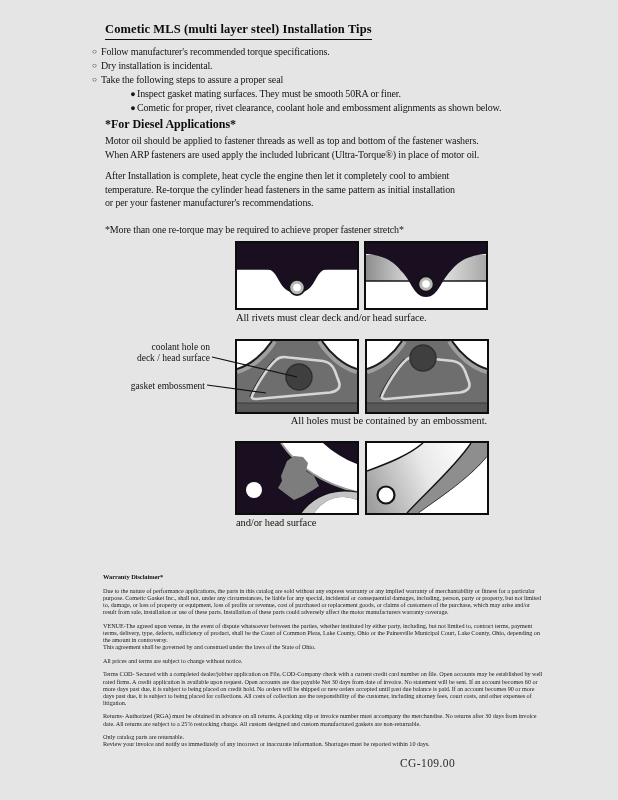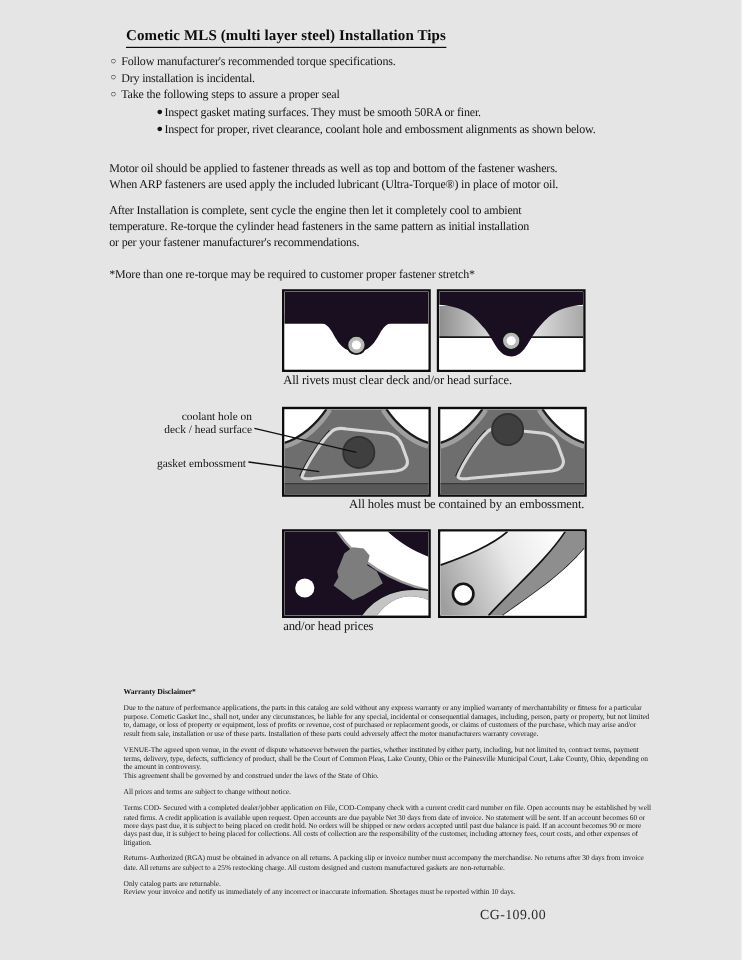--- a/index.html
+++ b/index.html
@@ -11,21 +11,21 @@
   .title {
     left:105px; top:22px; font-size:12.5px; font-weight:bold; color:#0c0c0c;
     display:inline-block; border-bottom:1.6px solid #0c0c0c; padding-bottom:2px;
     white-space:nowrap; letter-spacing:0.1px;
   }
   .bullet-row { position:absolute; left:92px; white-space:nowrap; font-size:10px; letter-spacing:-0.15px; color:#151515; }
   .bullet-row .marker { display:inline-block; width:9px; font-size:8px; vertical-align:1px; }
   .sub-row { position:absolute; left:129px; white-space:nowrap; font-size:10px; letter-spacing:-0.15px; color:#151515;text-align:center; }
   .sub-row .marker { display:inline-block; width:8px; font-size:9px; vertical-align:0.5px; }
   .diesel-heading { left:105px; top:117px; font-size:12px; font-weight:bold; color:#0d0d0d; white-space:nowrap; }
-  .bodyline { position:absolute; left:91px; white-space:nowrap; font-size:10px; letter-spacing:-0.15px; color:#151515;text-align:center; }
+  .bodyline { position:absolute; left:105px; white-space:nowrap; font-size:10px; letter-spacing:-0.15px; color:#151515;text-align:center; }
   .dlabel { position:absolute; width:120px; text-align:center; font-size:13px; letter-spacing:0.8px; color:#1c1c1c;margin-top:32px; }
   .dbox { position:absolute; border:2px solid #0d0d0d; background:#fff; line-height:0; }
   .dbox svg { display:block; }
   .caption { position:absolute; font-size:10.5px; letter-spacing:-0.1px; color:#131313; white-space:nowrap; line-height:12.5px; }
   .caption-center { text-align:right; }
   .callout-svg { position:absolute; left:110px; top:338px; }
   .legal { position:absolute; left:103px; top:573px; width:440px; font-size:6.2px; line-height:7.1px; letter-spacing:-0.05px; color:#222; }
   .legal h4 { margin:0 0 7px 0; font-size:6.4px; font-weight:bold; color:#111; }
   .legal p { margin:0; }
   .legal p.gap { margin-top:6.5px; }
@@ -58,28 +58,29 @@
       </linearGradient>
     </defs>
   </svg>
 
   <div class="abs title">Cometic MLS (multi layer steel) Installation Tips</div>
 
   <div class="bullet-row" style="top:46px"><span class="marker">○</span><span>Follow manufacturer's recommended torque specifications.</span></div>
   <div class="bullet-row" style="top:60px"><span class="marker">○</span><span>Dry installation is incidental.</span></div>
   <div class="bullet-row" style="top:74px"><span class="marker">○</span><span>Take the following steps to assure a proper seal</span></div>
   <div class="sub-row" style="top:88px"><span class="marker">●</span><span>Inspect gasket mating surfaces.  They must be smooth 50RA or finer.</span></div>
-  <div class="sub-row" style="top:102px"><span class="marker">●</span><span>Inspect for proper, rivet clearance, coolant hole and embossment alignments as shown below.</span></div>
-
+  <div class="sub-row" style="top:102px"><span class="marker">●</span><span>Cometic for proper, rivet clearance, coolant hole and embossment alignments as shown below.</span></div>
+
+  <div class="abs diesel-heading">*For Diesel Applications*</div>
   <div class="bodyline" style="top:135px">Motor oil should be applied to fastener threads as well as top and bottom of the fastener washers.</div>
   <div class="bodyline" style="top:148.5px">When ARP fasteners are used apply the included lubricant (Ultra-Torque®) in place of motor oil.</div>
-  <div class="bodyline" style="top:170px">After Installation is complete, sent cycle the engine then let it completely cool to ambient</div>
+  <div class="bodyline" style="top:170px">After Installation is complete, heat cycle the engine then let it completely cool to ambient</div>
   <div class="bodyline" style="top:183.5px">temperature. Re-torque the cylinder head fasteners in the same pattern as initial installation</div>
   <div class="bodyline" style="top:197px">or per your fastener manufacturer's recommendations.</div>
-  <div class="bodyline" style="top:224px">*More than one re-torque may be required to customer proper fastener stretch*</div>
+  <div class="bodyline" style="top:224px">*More than one re-torque may be required to achieve proper fastener stretch*</div>
 
   <div class="dlabel" style="left:237px; top:229px">RIGHT</div>
   <div class="dlabel" style="left:366px; top:229px">WRONG</div>
 
   <div class="dbox" style="left:235px; top:241px">
     <svg width="120" height="65" viewBox="0 0 120 65">
       <rect x="0" y="0" width="120" height="65" fill="#ffffff"></rect>
       <path d="M0 19 L34 26 L0 26 Z" fill="url(#gwL)"></path>
       <path d="M120 19 L86 26 L120 26 Z" fill="url(#gwR)"></path>
       <path d="M0 26 H120" stroke="#161616" stroke-width="1.4"></path>
@@ -173,21 +174,21 @@
       <path d="M0 28 C22 20 42 12 56 0" stroke="#141414" stroke-width="1.5" fill="none"></path>
       <path d="M104 0 L120 0 L120 14 C102 36 74 54 52 70 L40 70 C60 48 88 24 104 0 Z" fill="#8e8e8e"></path>
       <path d="M104 0 C88 24 60 48 40 70" stroke="#141414" stroke-width="1.4" fill="none"></path>
       <path d="M120 14 C102 36 74 54 52 70" stroke="#141414" stroke-width="1.2" fill="none"></path>
       <path d="M120 14 L120 70 L52 70 C74 54 102 36 120 14 Z" fill="#ffffff"></path>
       <circle cx="19" cy="52" r="8.5" fill="#ffffff" stroke="#141414" stroke-width="2.2"></circle>
     </svg>
   </div>
 
   <div class="caption" style="left:236px; top:517px">
-    <div>and/or head prices</div>
+    <div>and/or head surface</div>
   </div>
 
   <div class="legal">
     <h4>Warranty Disclaimer*</h4>
     <p>Due to the nature of performance applications, the parts in this catalog are sold without any express warranty or any implied warranty of merchantability or fitness for a particular purpose.  Cometic Gasket Inc., shall not, under any circumstances, be liable for any special, incidental or consequential damages, including, person, party or property, but not limited to, damage, or loss of property or equipment, loss of profits or revenue, cost of purchased or replacement goods, or claims of customers of the purchase, which may arise and/or result from sale, installation or use of these parts.  Installation of these parts could adversely affect the motor manufacturers warranty coverage.</p>
     <p class="gap">VENUE-The agreed upon venue, in the event of dispute whatsoever between the parties, whether instituted by either party, including, but not limited to, contract terms, payment terms, delivery, type, defects, sufficiency of product, shall be the Court of Common Pleas, Lake County, Ohio or the Painesville Municipal Court, Lake County, Ohio, depending on the amount in controversy.</p>
     <p>This agreement shall be governed by and construed under the laws of the State of Ohio.</p>
     <p class="gap">All prices and terms are subject to change without notice.</p>
     <p class="gap">Terms COD- Secured with a completed dealer/jobber application on File, COD-Company check with a current credit card number on file.  Open accounts may be established by well rated firms.  A credit application is available upon request.  Open accounts are due payable Net 30 days from date of invoice.  No statement will be sent.  If an account becomes 60 or more days past due, it is subject to being placed on credit hold.  No orders will be shipped or new orders accepted until past due balance is paid.  If an account becomes 90 or more days past due, it is subject to being placed for collections.  All costs of collection are the responsibility of the customer, including attorney fees, court costs, and other expenses of litigation.</p>
     <p class="gap">Returns- Authorized (RGA) must be obtained in advance on all returns.  A packing slip or invoice number must accompany the merchandise.  No returns after 30 days from invoice date.  All returns are subject to a 25% restocking charge.  All custom designed and custom manufactured gaskets are non-returnable.</p>

